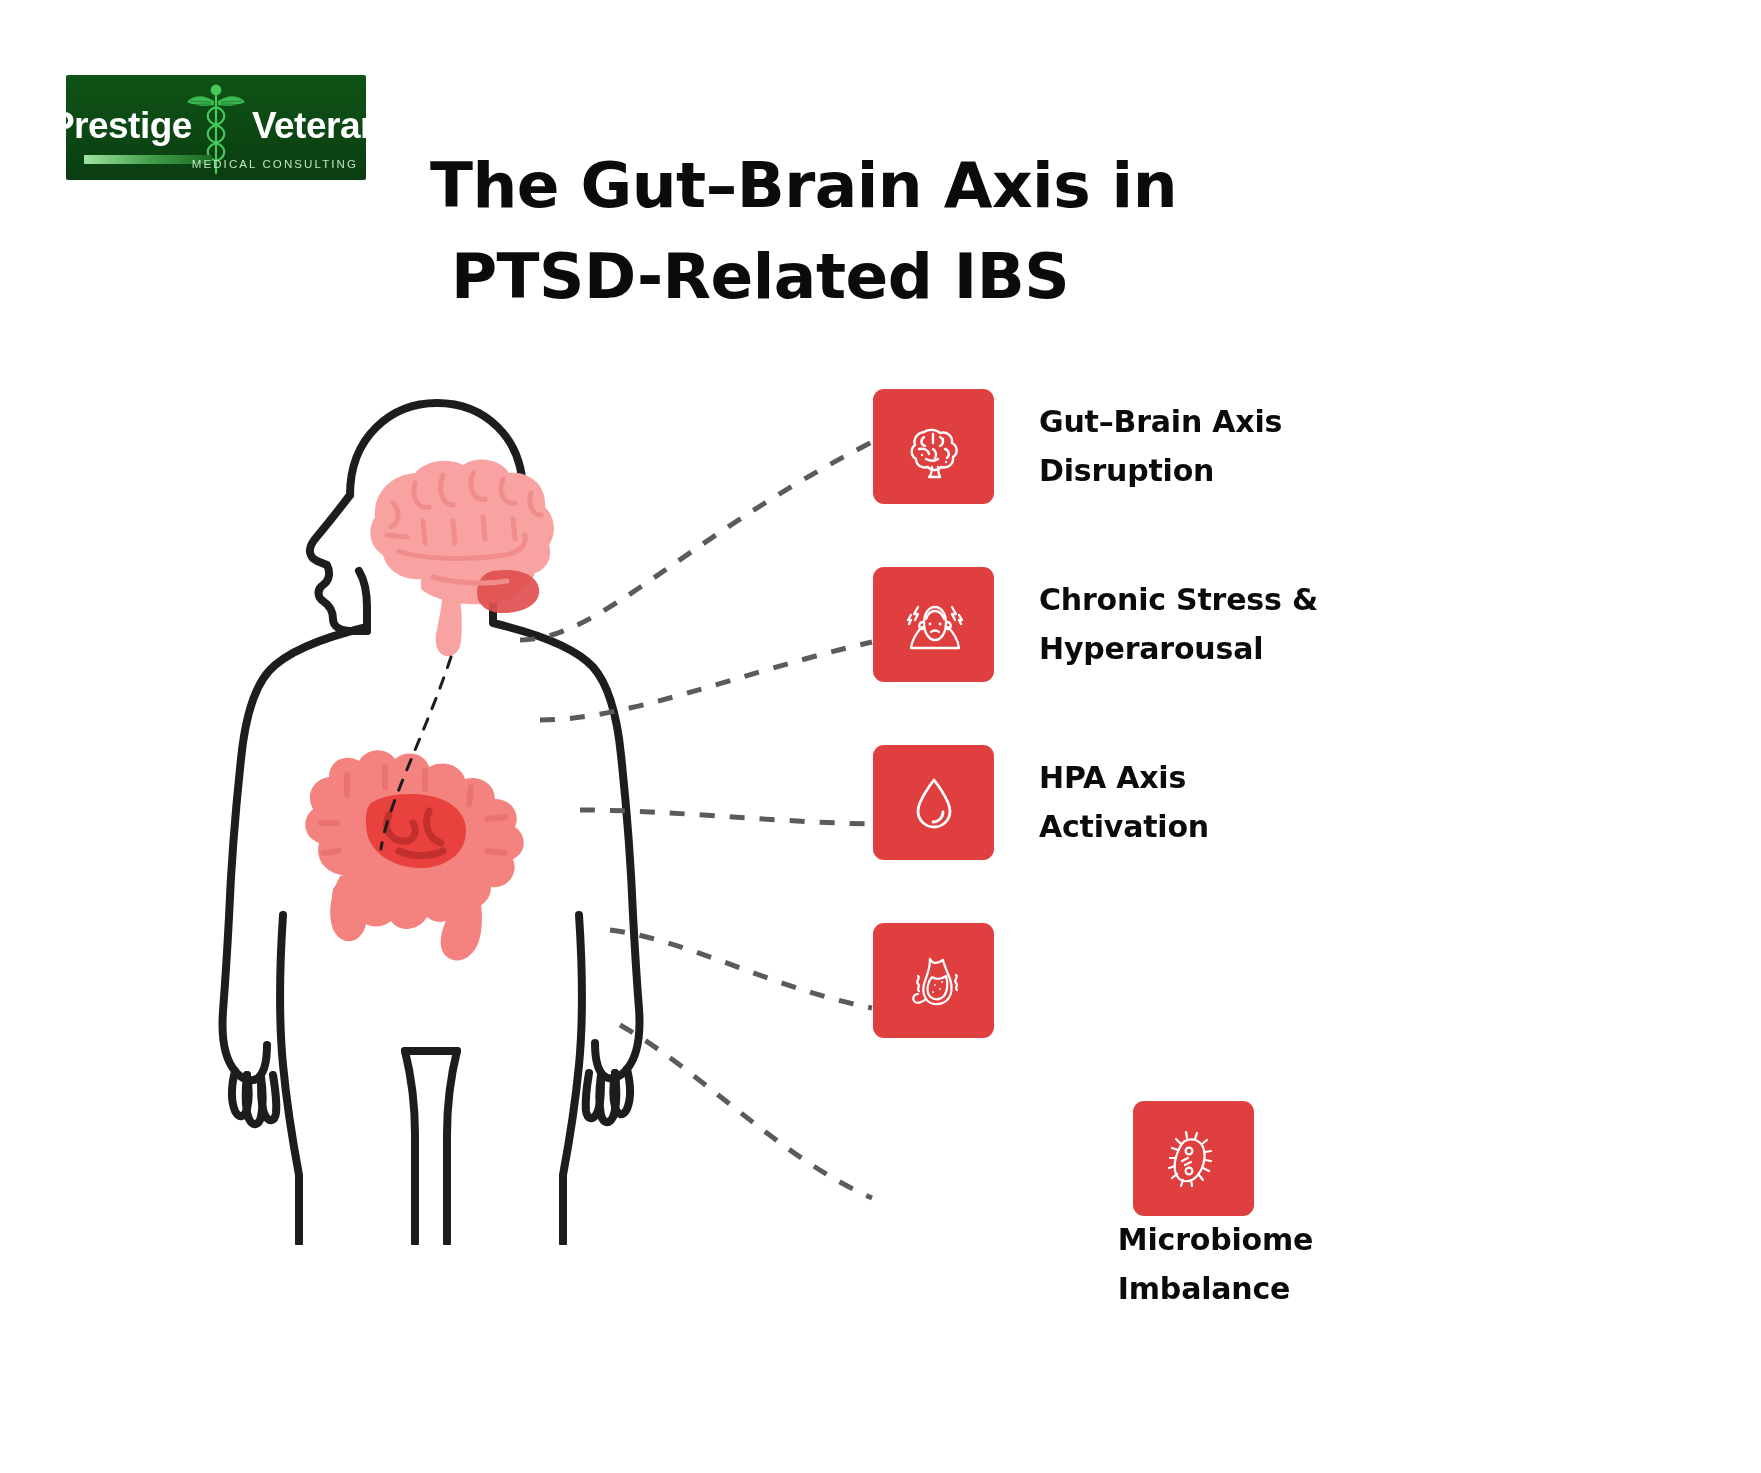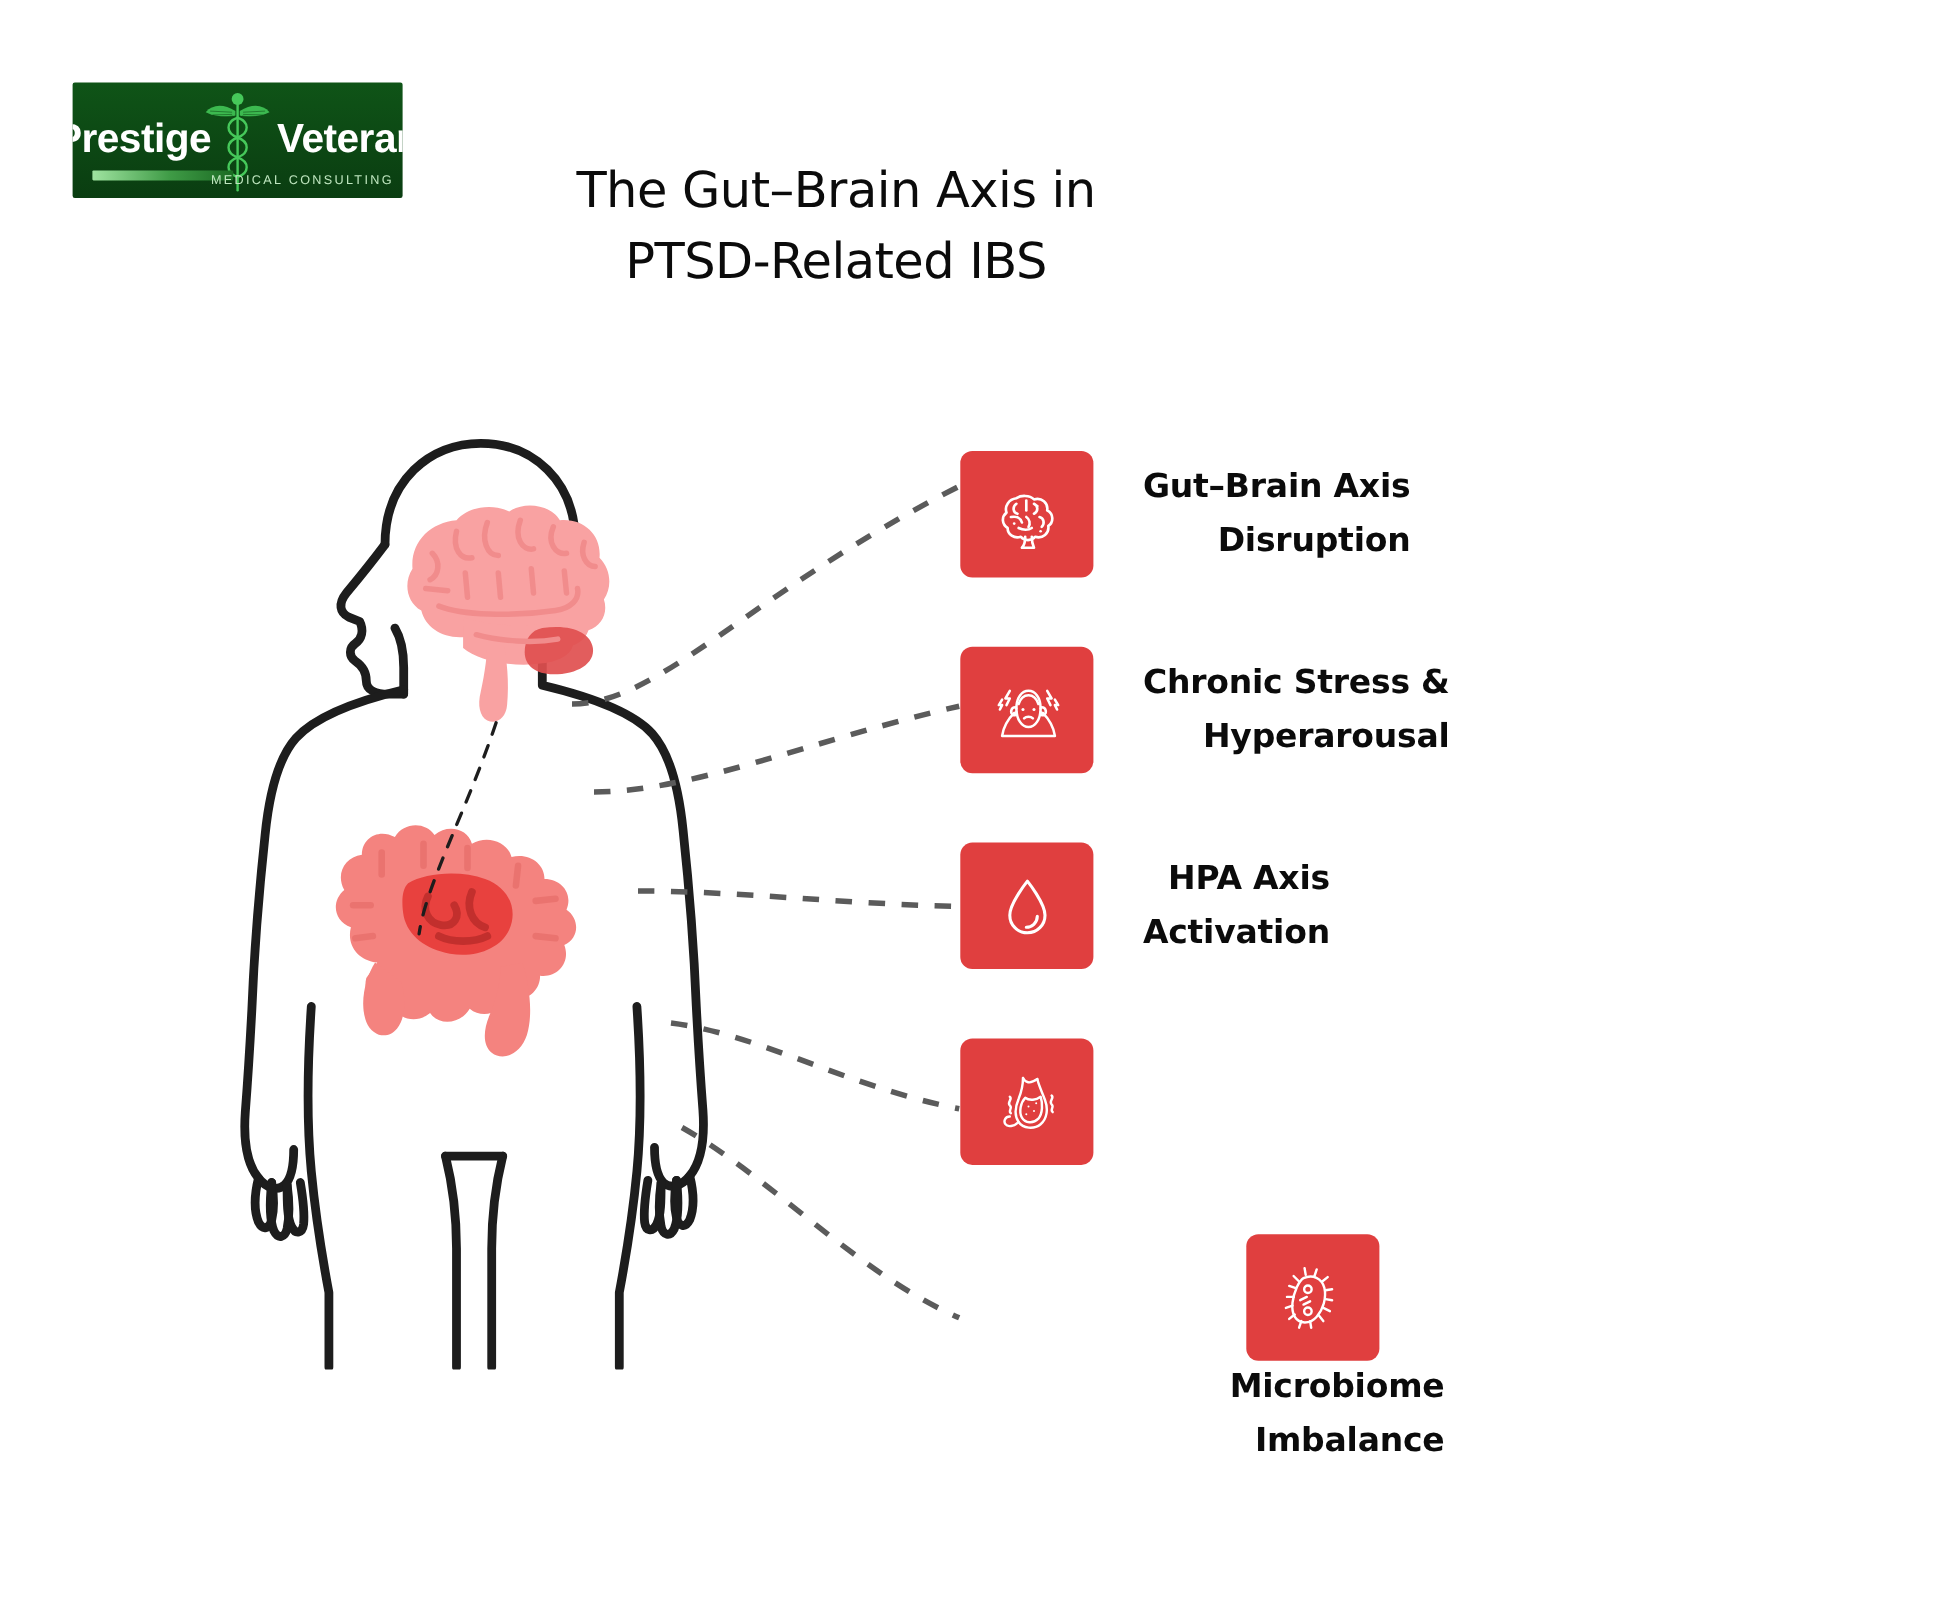--- a/index.html
+++ b/index.html
@@ -77,22 +77,22 @@
   }
 
   
   #page-title {
     position: absolute;
     left: 430px;
     top: 140px;
     width: 660px;
     text-align: center;
     font-family: "DejaVu Sans", "Liberation Sans", sans-serif;
-    font-weight: normal;
-    font-size: 45px;
+    font-weight: bold;
+    font-size: 63px;
     line-height: 1.45;
     color: #0b0b0b;
     letter-spacing: -0.5px;
   }
   #page-title .tline { display: block; white-space: nowrap; }
 
   
   #figure-svg {
     position: absolute;
     left: 175px;
@@ -107,23 +107,22 @@
     left: 520px;
     top: 380px;
     width: 420px;
     height: 870px;
   }
 
   
   #item-list {
     position: absolute;
     left: 873px;
-    top: 410px;
+    top: 389px;
     width: 640px;
-    text-align: right;
   }
   .item-row {
     position: relative;
     height: 115px;
     margin-bottom: 63px;
     display: flex;
     align-items: center;
   }
   .item-row:last-child { margin-bottom: 0; flex-direction: column; }
   .icon-box {

